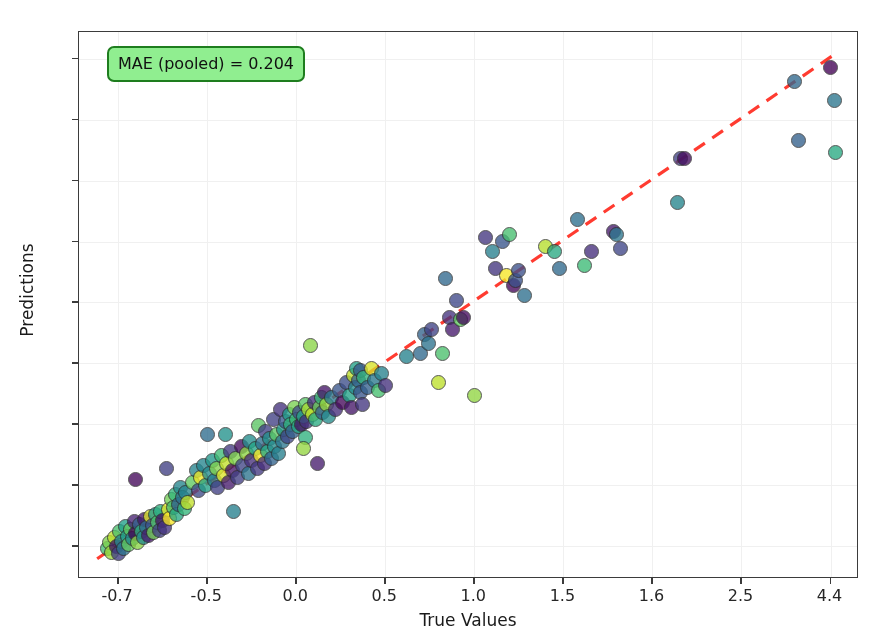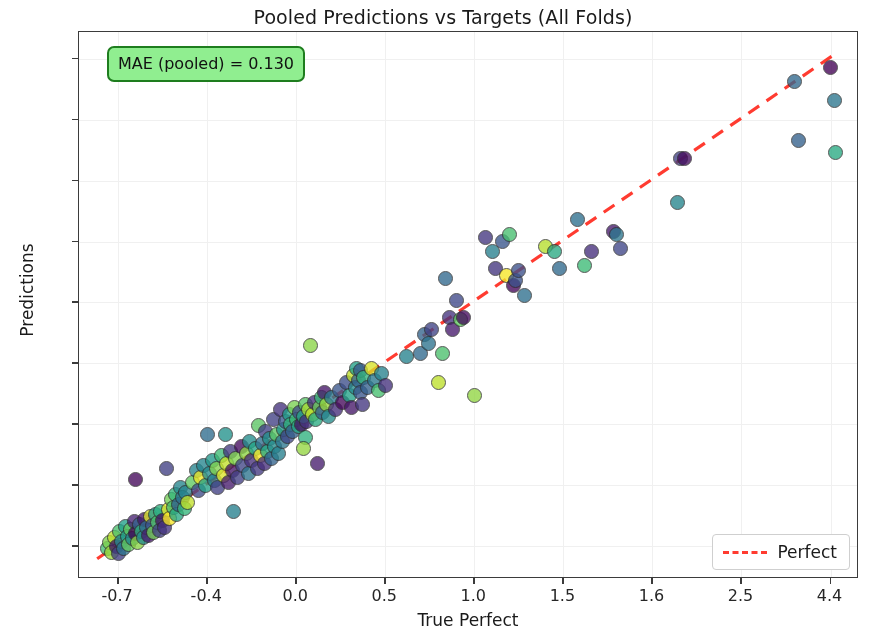--- a/index.html
+++ b/index.html
@@ -134,21 +134,20 @@
     width: 44px;
     height: 0;
     border-top: 3.2px dashed #ff3b30;
   }
 </style>
 </head>
 <body>
 
 <div id="figure">
 
-  <div id="chart-title">Pooled Predictions vs Targets (All Folds)</div>
 
   <div id="plot-area">
     <div id="gridlines">
         <div class="gridline-v" style="left: 39.1781px;"></div>
         <div class="gridline-v" style="left: 128.219px;"></div>
         <div class="gridline-v" style="left: 217.26px;"></div>
         <div class="gridline-v" style="left: 306.301px;"></div>
         <div class="gridline-v" style="left: 395.342px;"></div>
         <div class="gridline-v" style="left: 484.384px;"></div>
         <div class="gridline-v" style="left: 573.425px;"></div>
@@ -344,57 +343,53 @@
         <div class="pt" style="left: 601.918px; top: 126.699px; background: rgb(65, 65, 132);"></div>
         <div class="pt" style="left: 605.479px; top: 126.699px; background: rgb(69, 13, 95);"></div>
         <div class="pt" style="left: 715.89px; top: 49.9488px; background: rgb(49, 105, 142);"></div>
         <div class="pt" style="left: 719.452px; top: 108.425px; background: rgb(52, 97, 141);"></div>
         <div class="pt" style="left: 751.507px; top: 35.3296px; background: rgb(68, 2, 85);"></div>
         <div class="pt" style="left: 755.068px; top: 68.2227px; background: rgb(43, 118, 142);"></div>
         <div class="pt" style="left: 756.849px; top: 120.608px; background: rgb(41, 170, 130);"></div>
       </div>
 
     <div id="stats-box">
-      <div>MAE (pooled) = 0.130</div>
+      <div>MAE (pooled) = 0.204</div>
     </div>
 
-    <div id="legend-box">
-      <span class="legend-dash"></span>
-      <span>Perfect</span>
-    </div>
   </div>
 
   <div id="ticks-y">
       <div class="tick-mark-y" style="top: 545.107px;"></div>
       <div class="tick-mark-y" style="top: 484.194px;"></div>
       <div class="tick-mark-y" style="top: 423.281px;"></div>
       <div class="tick-mark-y" style="top: 362.367px;"></div>
       <div class="tick-mark-y" style="top: 301.454px;"></div>
       <div class="tick-mark-y" style="top: 240.541px;"></div>
       <div class="tick-mark-y" style="top: 179.628px;"></div>
       <div class="tick-mark-y" style="top: 118.715px;"></div>
       <div class="tick-mark-y" style="top: 57.8018px;"></div>
     </div>
   <div id="ticks-x">
       <div class="tick-x-label" style="left: 117.178px;">-0.7</div>
       <div class="tick-mark-x" style="left: 117.178px;"></div>
-      <div class="tick-x-label" style="left: 206.219px;">-0.4</div>
+      <div class="tick-x-label" style="left: 206.219px;">-0.5</div>
       <div class="tick-mark-x" style="left: 206.219px;"></div>
       <div class="tick-x-label" style="left: 295.26px;">0.0</div>
       <div class="tick-mark-x" style="left: 295.26px;"></div>
       <div class="tick-x-label" style="left: 384.301px;">0.5</div>
       <div class="tick-mark-x" style="left: 384.301px;"></div>
       <div class="tick-x-label" style="left: 473.342px;">1.0</div>
       <div class="tick-mark-x" style="left: 473.342px;"></div>
       <div class="tick-x-label" style="left: 562.384px;">1.5</div>
       <div class="tick-mark-x" style="left: 562.384px;"></div>
       <div class="tick-x-label" style="left: 651.425px;">1.6</div>
       <div class="tick-mark-x" style="left: 651.425px;"></div>
       <div class="tick-x-label" style="left: 740.466px;">2.5</div>
       <div class="tick-mark-x" style="left: 740.466px;"></div>
       <div class="tick-x-label" style="left: 829.507px;">4.4</div>
       <div class="tick-mark-x" style="left: 829.507px;"></div>
     </div>
 
   <div id="ylabel">Predictions</div>
-  <div id="xlabel">True Perfect</div>
+  <div id="xlabel">True Values</div>
 
 </div>
 
 </body></html>

